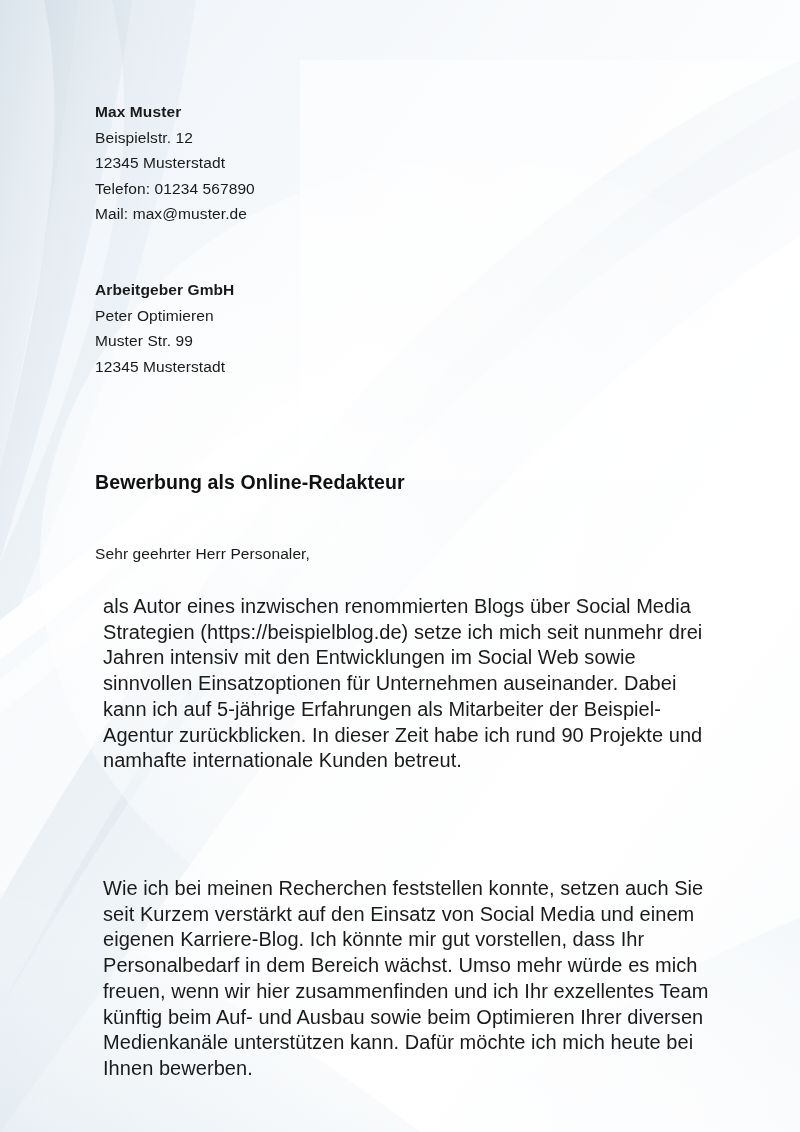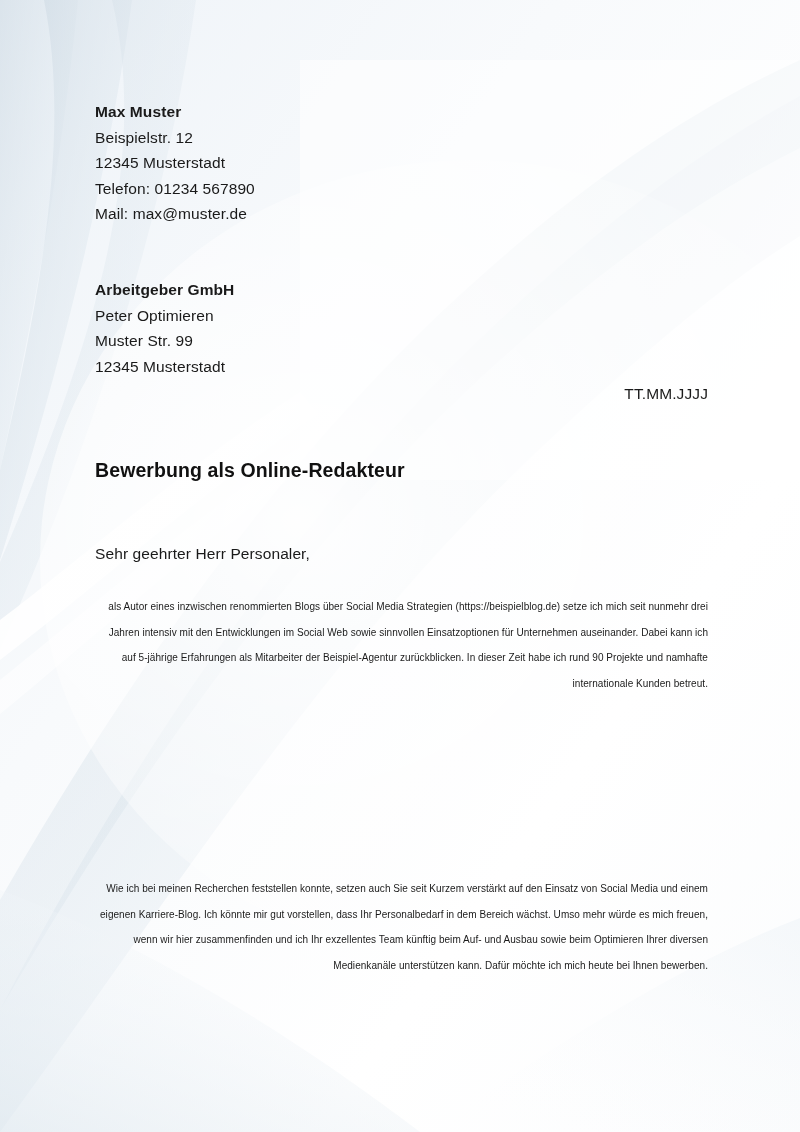--- a/index.html
+++ b/index.html
@@ -67,48 +67,48 @@
     text-align: right;
     font-size: 15.5px;
     line-height: 25.5px;
     color: #1a1a1a;
     letter-spacing: 0.1px;
   }
 
   #subject-heading {
     position: absolute;
     left: 95px;
-    top: 459px;
+    top: 471px;
     font-size: 19.5px;
     font-weight: bold;
     color: #111111;
     letter-spacing: 0.1px;
     white-space: nowrap;
   }
 
   #salutation {
     position: absolute;
     left: 95px;
     top: 541px;
     font-size: 15.5px;
     line-height: 25.5px;
     color: #1a1a1a;
     letter-spacing: 0.1px;
     white-space: nowrap;
   }
 
   .body-para {
     position: absolute;
-    left: 92px;
+    left: 103px;
     width: 616px;
-    font-size: 10px;
+    font-size: 20px;
     line-height: 25.7px;
     color: #1a1a1a;
     letter-spacing: 0.05px;
-    text-align: right;
+    text-align: left;
   }
 
   #para-1 { top: 594px; }
   #para-2 { top: 773px; }
   #para-3 { top: 876px; }
 </style>
 </head>
 <body>
 
 <div class="page">
@@ -198,21 +198,20 @@
       <div class="line">Mail: max@muster.de</div>
     </div>
 
     <div class="block" id="recipient-block">
       <div class="line bold">Arbeitgeber GmbH</div>
       <div class="line">Peter Optimieren</div>
       <div class="line">Muster Str. 99</div>
       <div class="line">12345 Musterstadt</div>
     </div>
 
-    <div id="date-line">TT.MM.JJJJ</div>
 
     <div id="subject-heading">Bewerbung als Online-Redakteur</div>
 
     <div id="salutation">Sehr geehrter Herr Personaler,</div>
 
     <div class="body-para" id="para-1">als Autor eines inzwischen renommierten Blogs über Social Media Strategien (https://beispielblog.de) setze ich mich seit nunmehr drei Jahren intensiv mit den Entwicklungen im Social Web sowie sinnvollen Einsatzoptionen für Unternehmen auseinander. Dabei kann ich auf 5-jährige Erfahrungen als Mitarbeiter der Beispiel-Agentur zurückblicken. In dieser Zeit habe ich rund 90 Projekte und namhafte internationale Kunden betreut.</div>
     <div class="body-para" id="para-3">Wie ich bei meinen Recherchen feststellen konnte, setzen auch Sie seit Kurzem verstärkt auf den Einsatz von Social Media und einem eigenen Karriere-Blog. Ich könnte mir gut vorstellen, dass Ihr Personalbedarf in dem Bereich wächst. Umso mehr würde es mich freuen, wenn wir hier zusammenfinden und ich Ihr exzellentes Team künftig beim Auf- und Ausbau sowie beim Optimieren Ihrer diversen Medienkanäle unterstützen kann. Dafür möchte ich mich heute bei Ihnen bewerben.</div>
 
   </div>
 </div>

